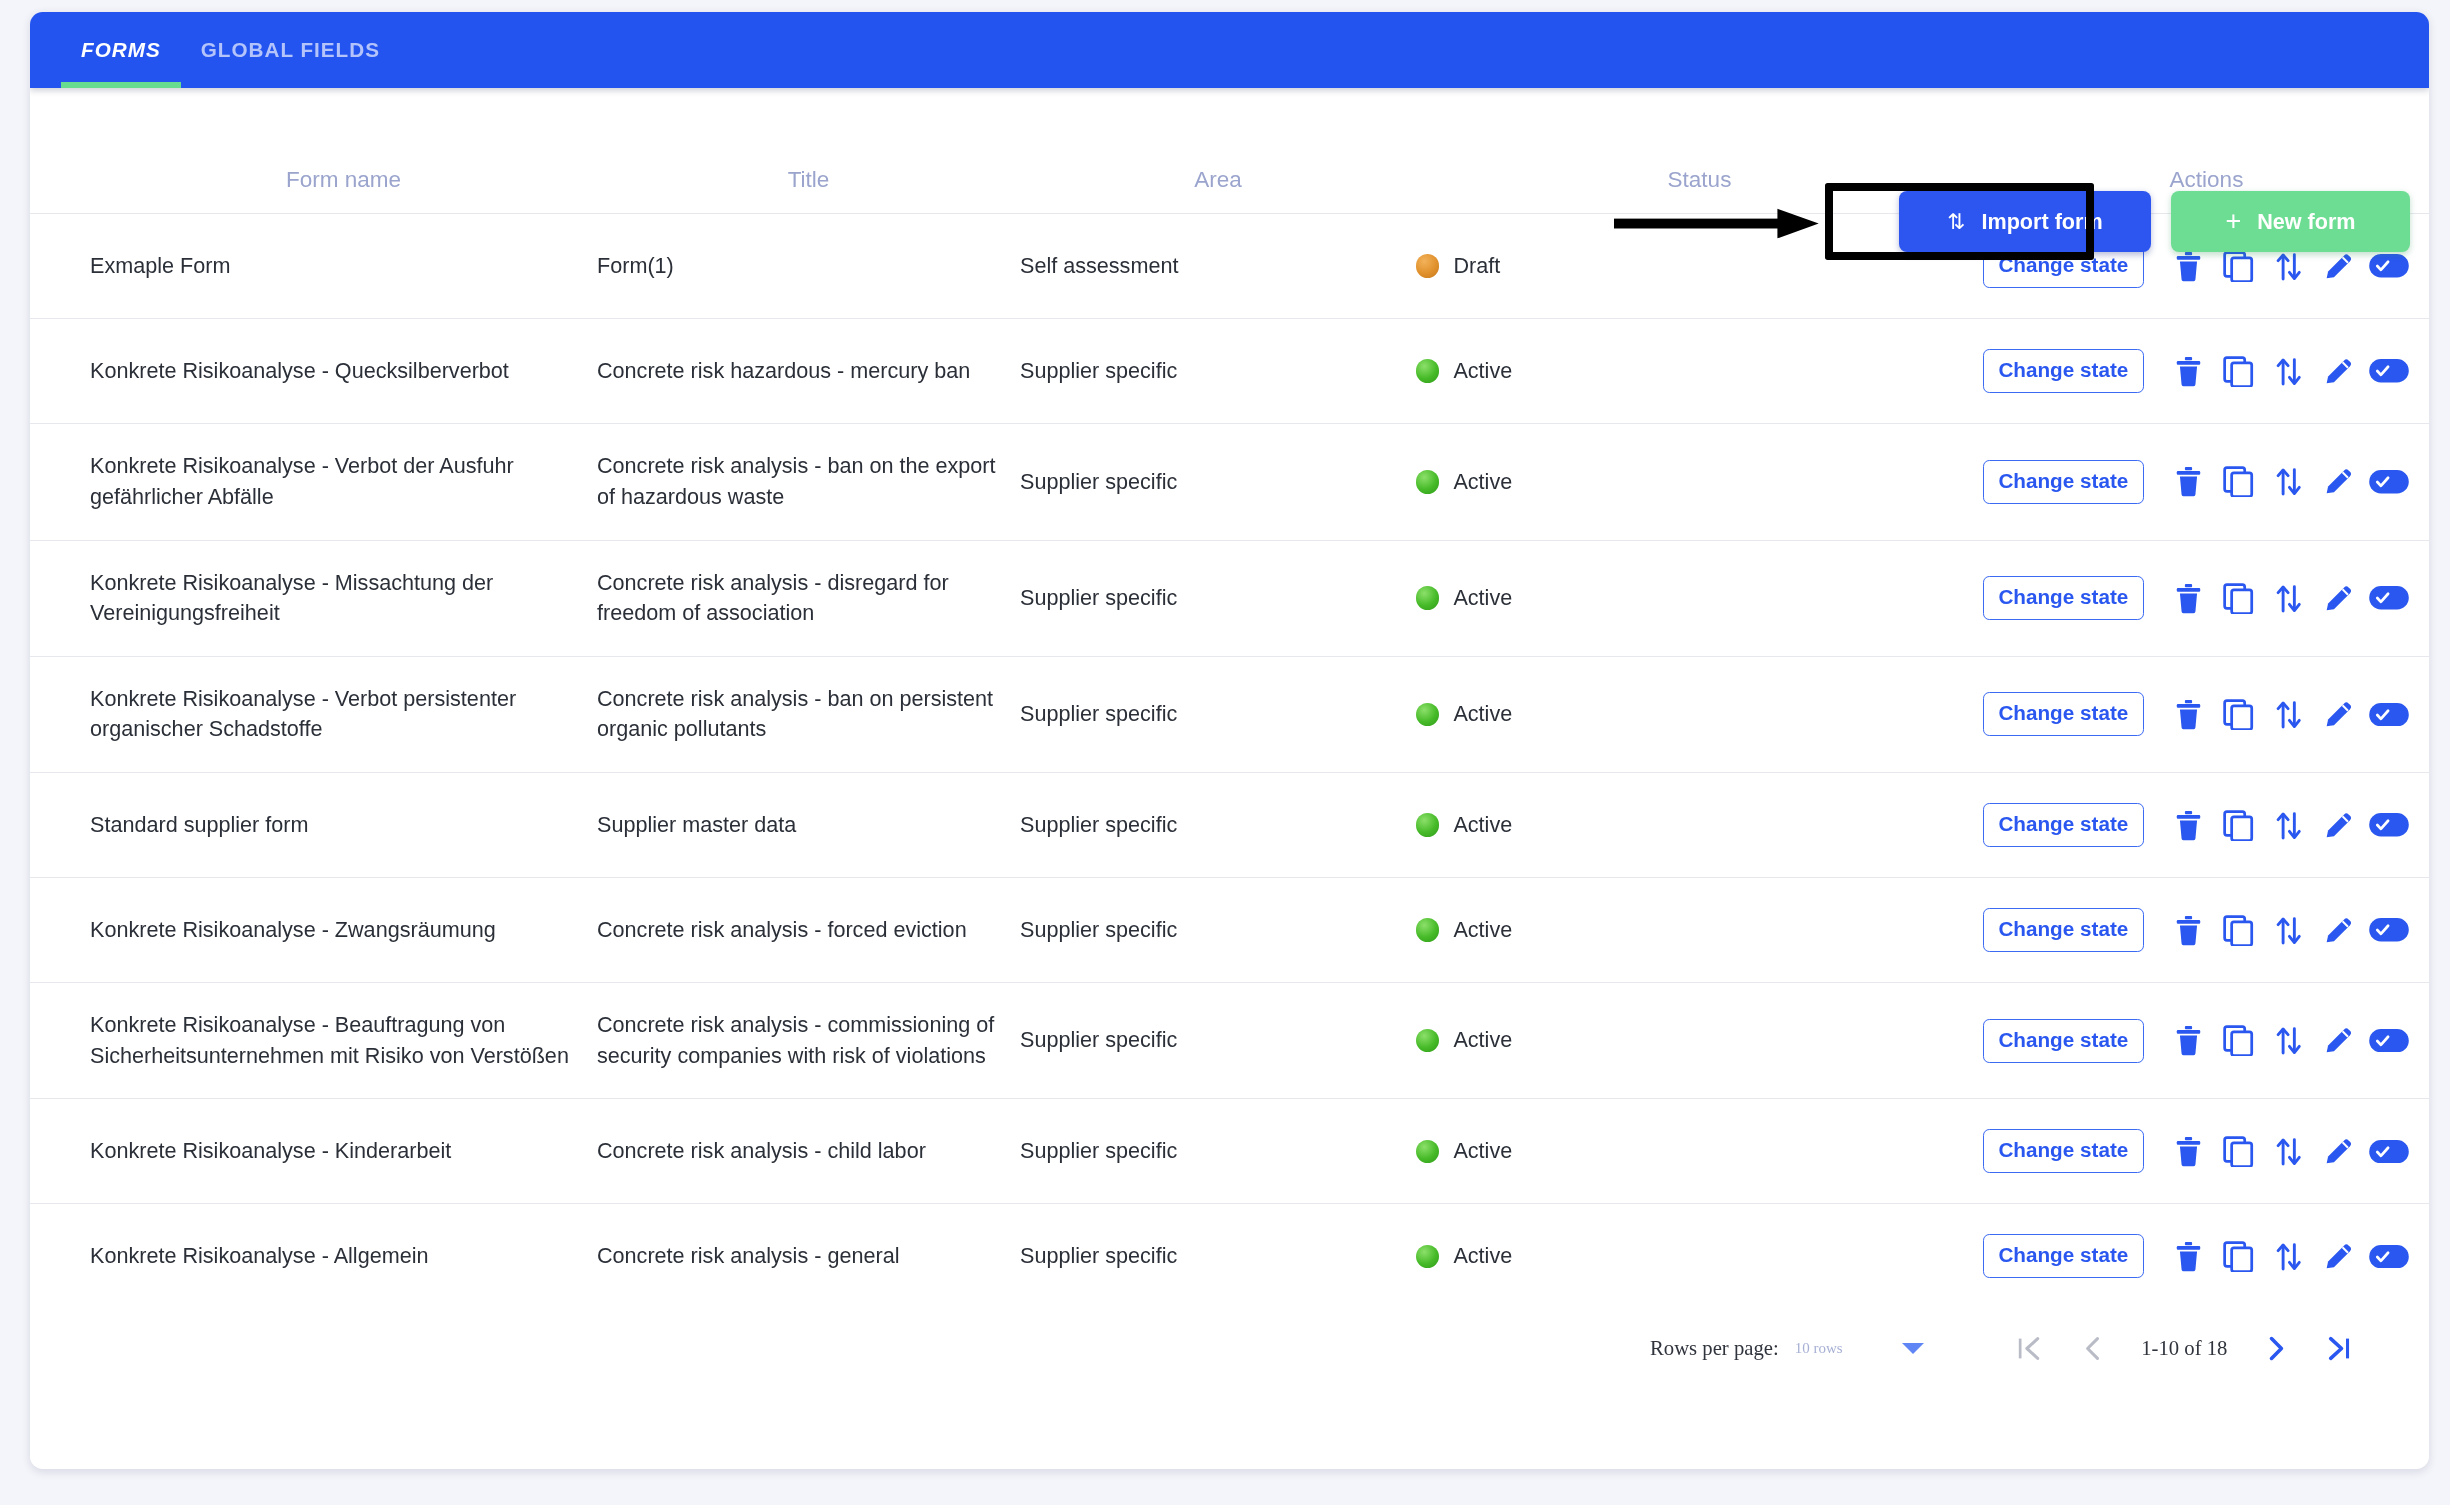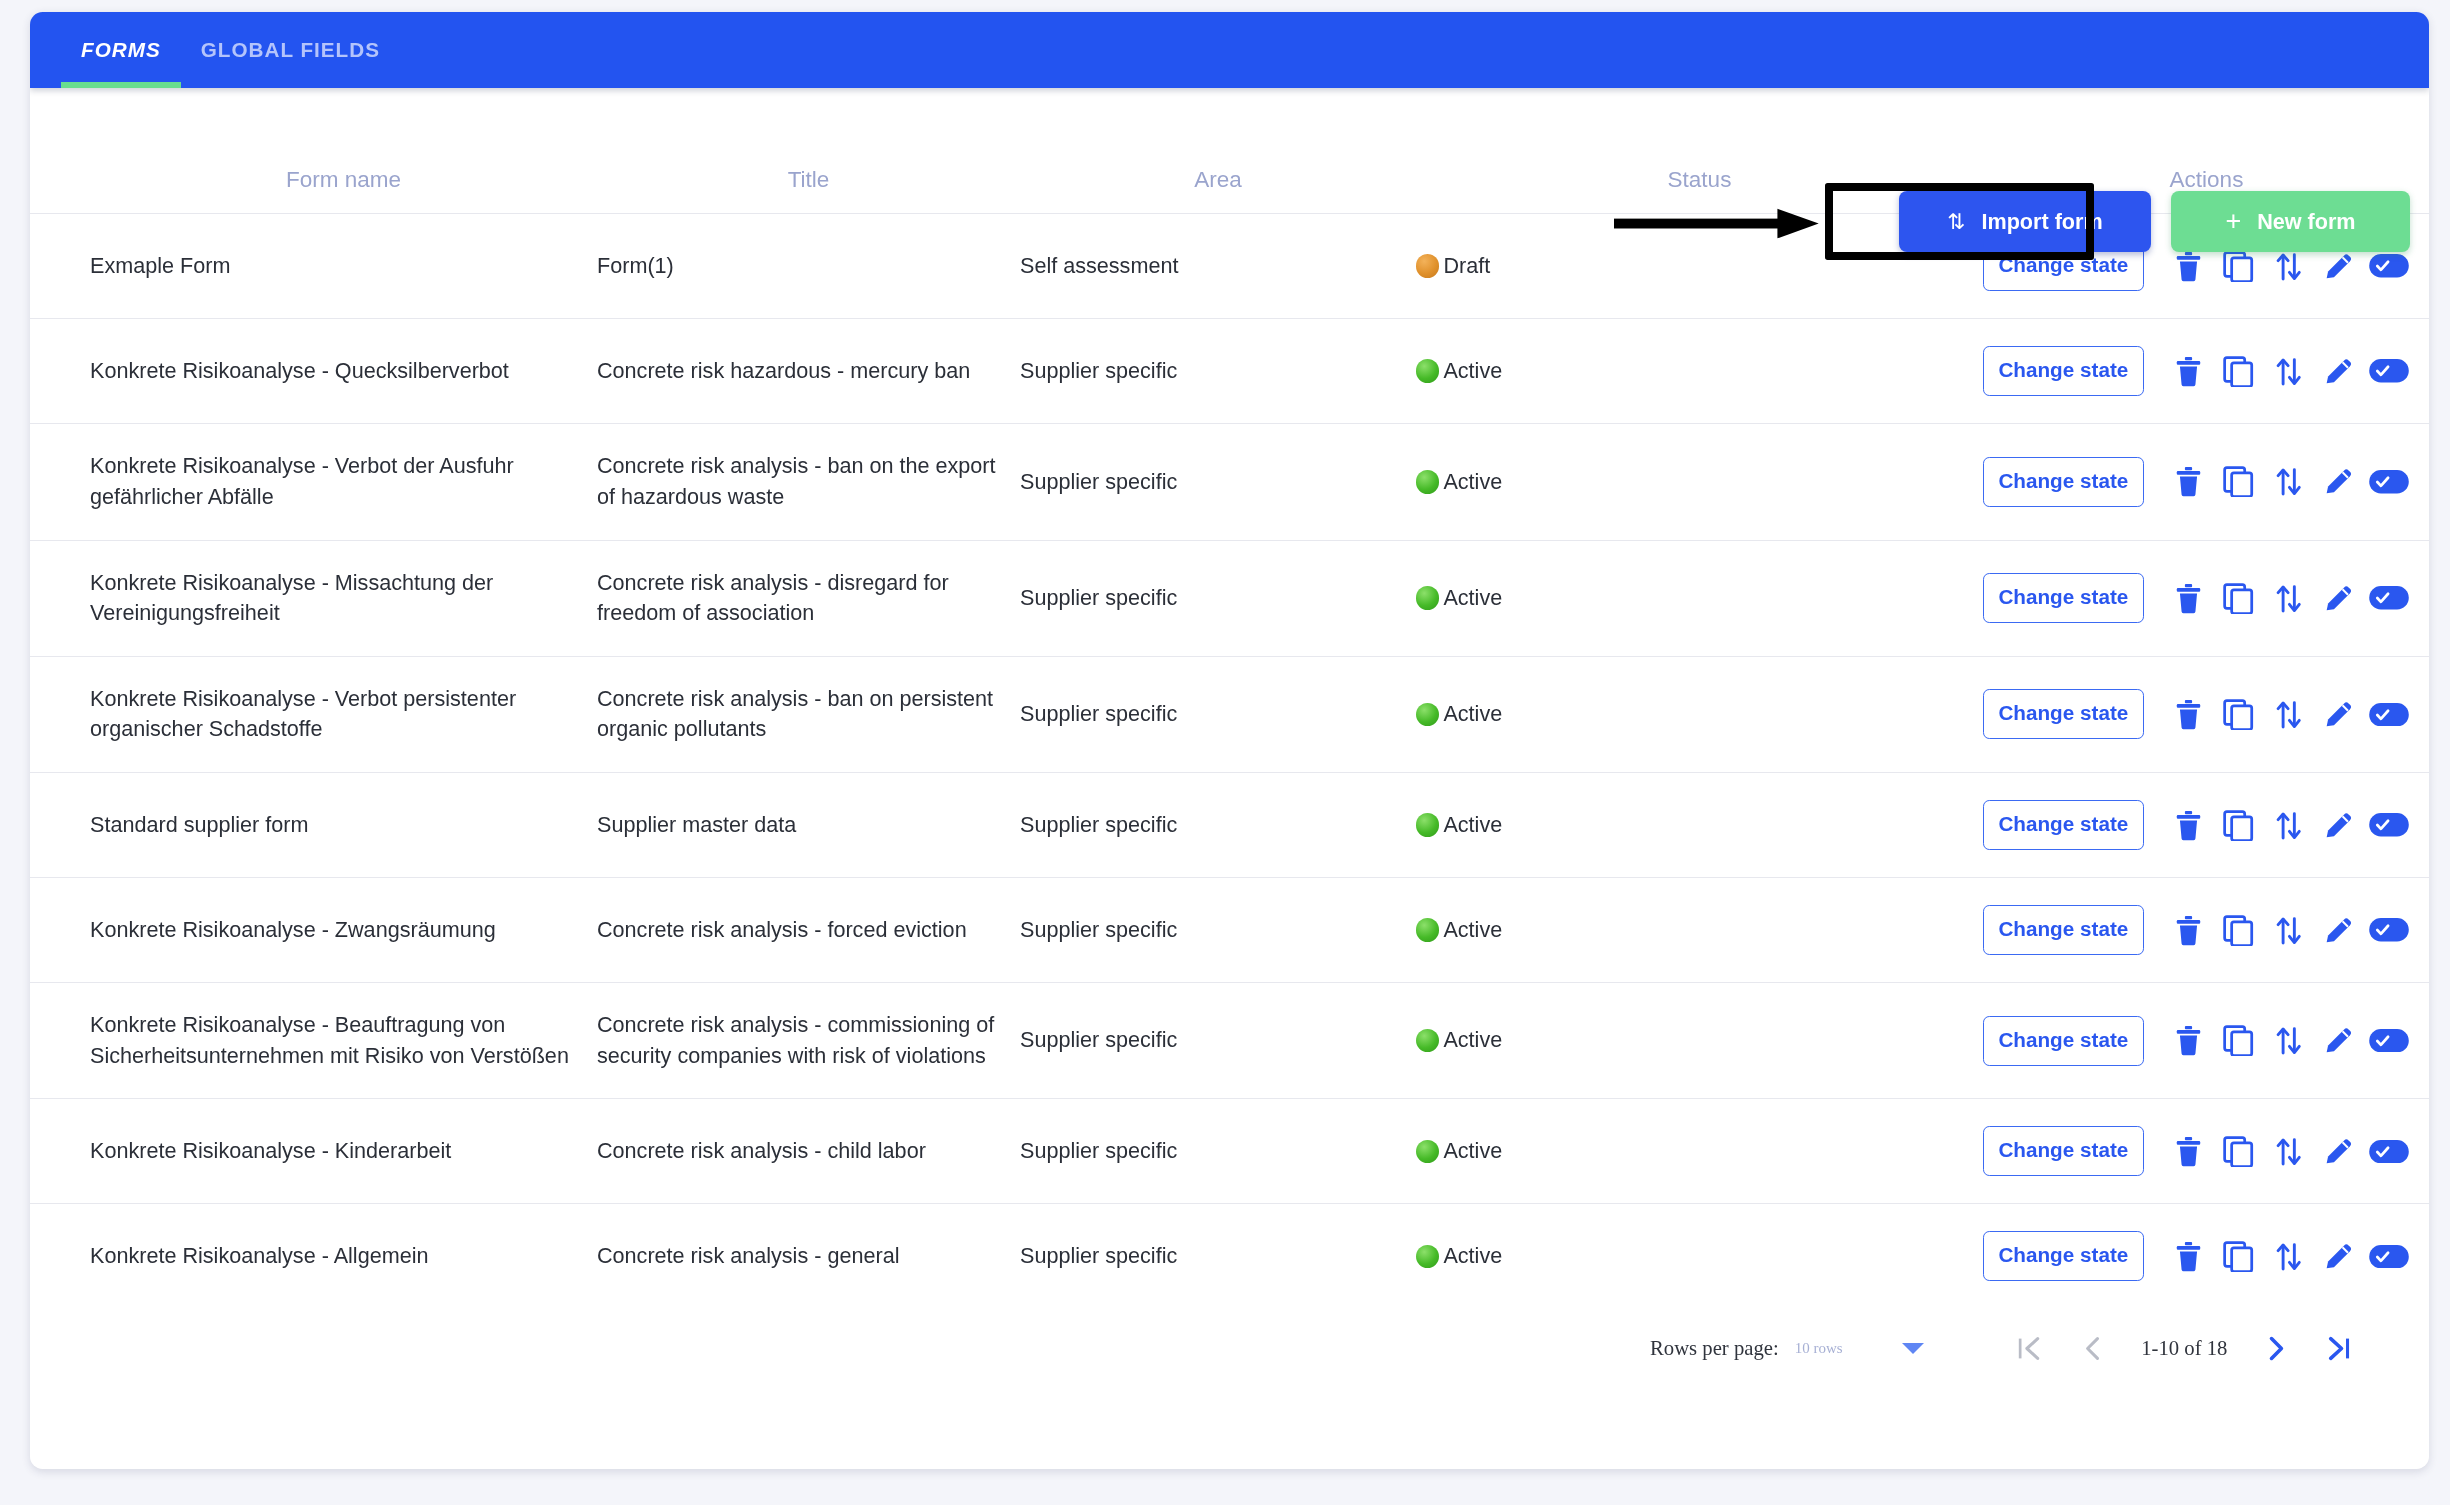--- a/index.html
+++ b/index.html
@@ -143,30 +143,30 @@
   table.forms tbody td:first-child { padding-left: 60px; }
 
   
   .col-name   { width: 567px; }
   .col-title  { width: 423px; }
   .col-area   { width: 396px; }
   .col-status { width: 567px; }
   .col-actions{ width: 447px; }
 
   
-  .status-cell { display: flex; align-items: center; gap: 4px; }
+  .status-cell { display: flex; align-items: center; gap: 14px; }
   .dot {
     width: 23.4px; height: 23.4px; border-radius: 50%;
     display: inline-block; flex: 0 0 auto;
   }
   .dot.draft  { background: radial-gradient(circle at 36% 30%, #f3b25a 0%, #e0912c 55%, #c7791c 100%); }
   .dot.active { background: radial-gradient(circle at 36% 30%, #8ce06a 0%, #46ba28 55%, #2f9a19 100%); }
 
   
-  .actions-cell { display: flex; gap: 0; }
+  .actions-cell { display: flex; align-items: center; gap: 0; }
   .chip-state {
     border: 1.4px solid #3b6af3;
     border-radius: 6.3px;
     color: #2a57ef;
     font-size: 20.7px;
     font-weight: 700;
     padding: 8px 14.4px 10px;
     background: #fff;
     cursor: pointer;
     white-space: nowrap;

